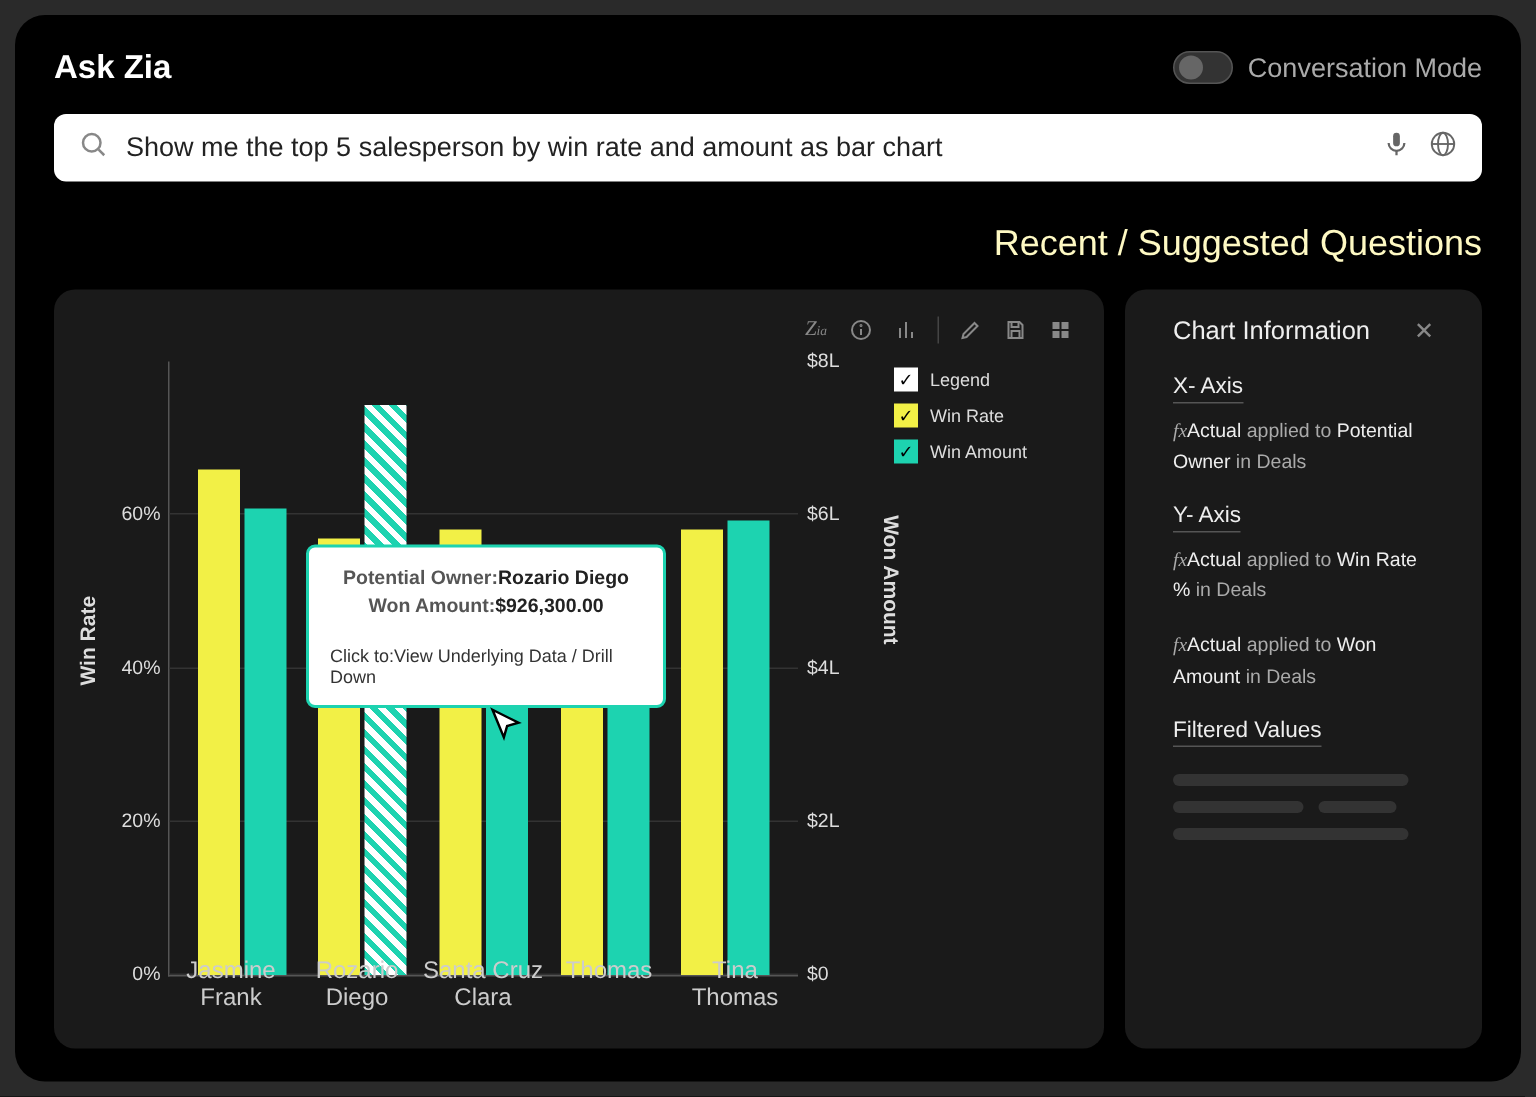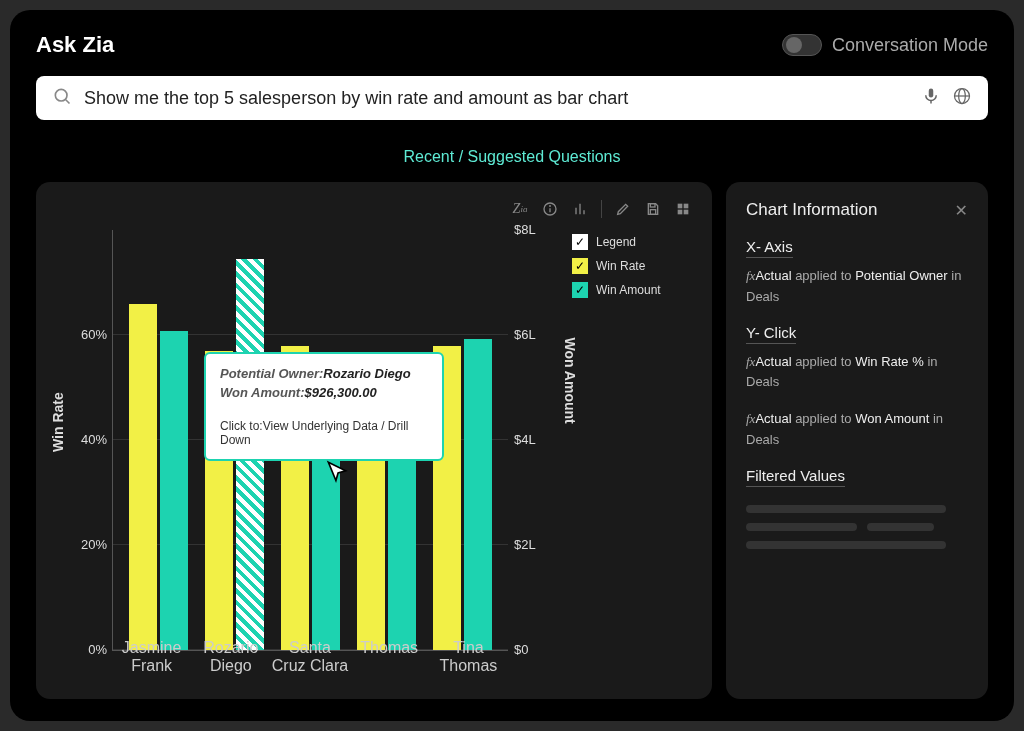--- a/index.html
+++ b/index.html
@@ -70,23 +70,23 @@
 .search-input {
   flex: 1;
   border: none;
   outline: none;
   font-size: 18px;
   color: #222;
   font-family: inherit;
 }
 .mic-icon, .globe-icon { color: #666; }
 .suggested {
-  text-align: center;
-  font-size: 16px;
-  color: #5eead4;
+  text-align: right;
+  font-size: 24px;
+  color: #fef9c3;
   margin-bottom: 16px;
 }
 .content {
   display: flex;
   gap: 14px;
   flex: 1;
   min-height: 0;
 }
 .chart-panel {
   flex: 1;
@@ -235,35 +235,35 @@
   top: 126px;
   background: #fff;
   color: #222;
   border: 2px solid #1dd3b0;
   border-radius: 6px;
   padding: 12px 14px;
   font-size: 13px;
   width: 240px;
   z-index: 10;
 }
-.tooltip-row { display: flex; justify-content: flex-start; margin-bottom: 4px; font-style: italic; }
+.tooltip-row { display: flex; justify-content: center; margin-bottom: 4px; }
 .tooltip-label { color: #555; font-weight: 600; }
 .tooltip-val { font-weight: 600; }
 .tooltip-action { color: #333; margin-top: 19px; font-size: 12px; }
 .cursor {
   position: absolute;
   left: 268px;
   top: 234px;
   z-index: 11;
 }
 .info-panel {
-  width: 262px;
+  width: 238px;
   background: #1a1a1a;
   border-radius: 14px;
-  padding: 18px 20px;
+  padding: 18px 32px;
   color: #ccc;
   font-size: 14px;
 }
 .info-header {
   display: flex;
   justify-content: space-between;
   align-items: center;
   margin-bottom: 18px;
 }
 .info-title { font-size: 17px; color: #eee; }
@@ -466,21 +466,21 @@
 
     <div class="info-panel">
       <div class="info-header">
         <span class="info-title">Chart Information</span>
         <span class="close-x">✕</span>
       </div>
       <div class="axis-title">X- Axis</div>
       <div class="axis-desc">
         <span class="fx">fx</span><b>Actual</b><span> applied to </span><b>Potential Owner</b><span> in Deals</span>
       </div>
-      <div class="axis-title">Y- Click</div>
+      <div class="axis-title">Y- Axis</div>
       <div class="axis-desc">
         <span class="fx">fx</span><b>Actual</b><span> applied to </span><b>Win Rate %</b><span> in Deals</span>
       </div>
       <div class="axis-desc">
         <span class="fx">fx</span><b>Actual</b><span> applied to </span><b>Won Amount</b><span> in Deals</span>
       </div>
       <div class="axis-title">Filtered Values</div>
       <div style="height:10px"></div>
       <div class="placeholder-line" style="width:90%"></div>
       <div class="placeholder-row">

